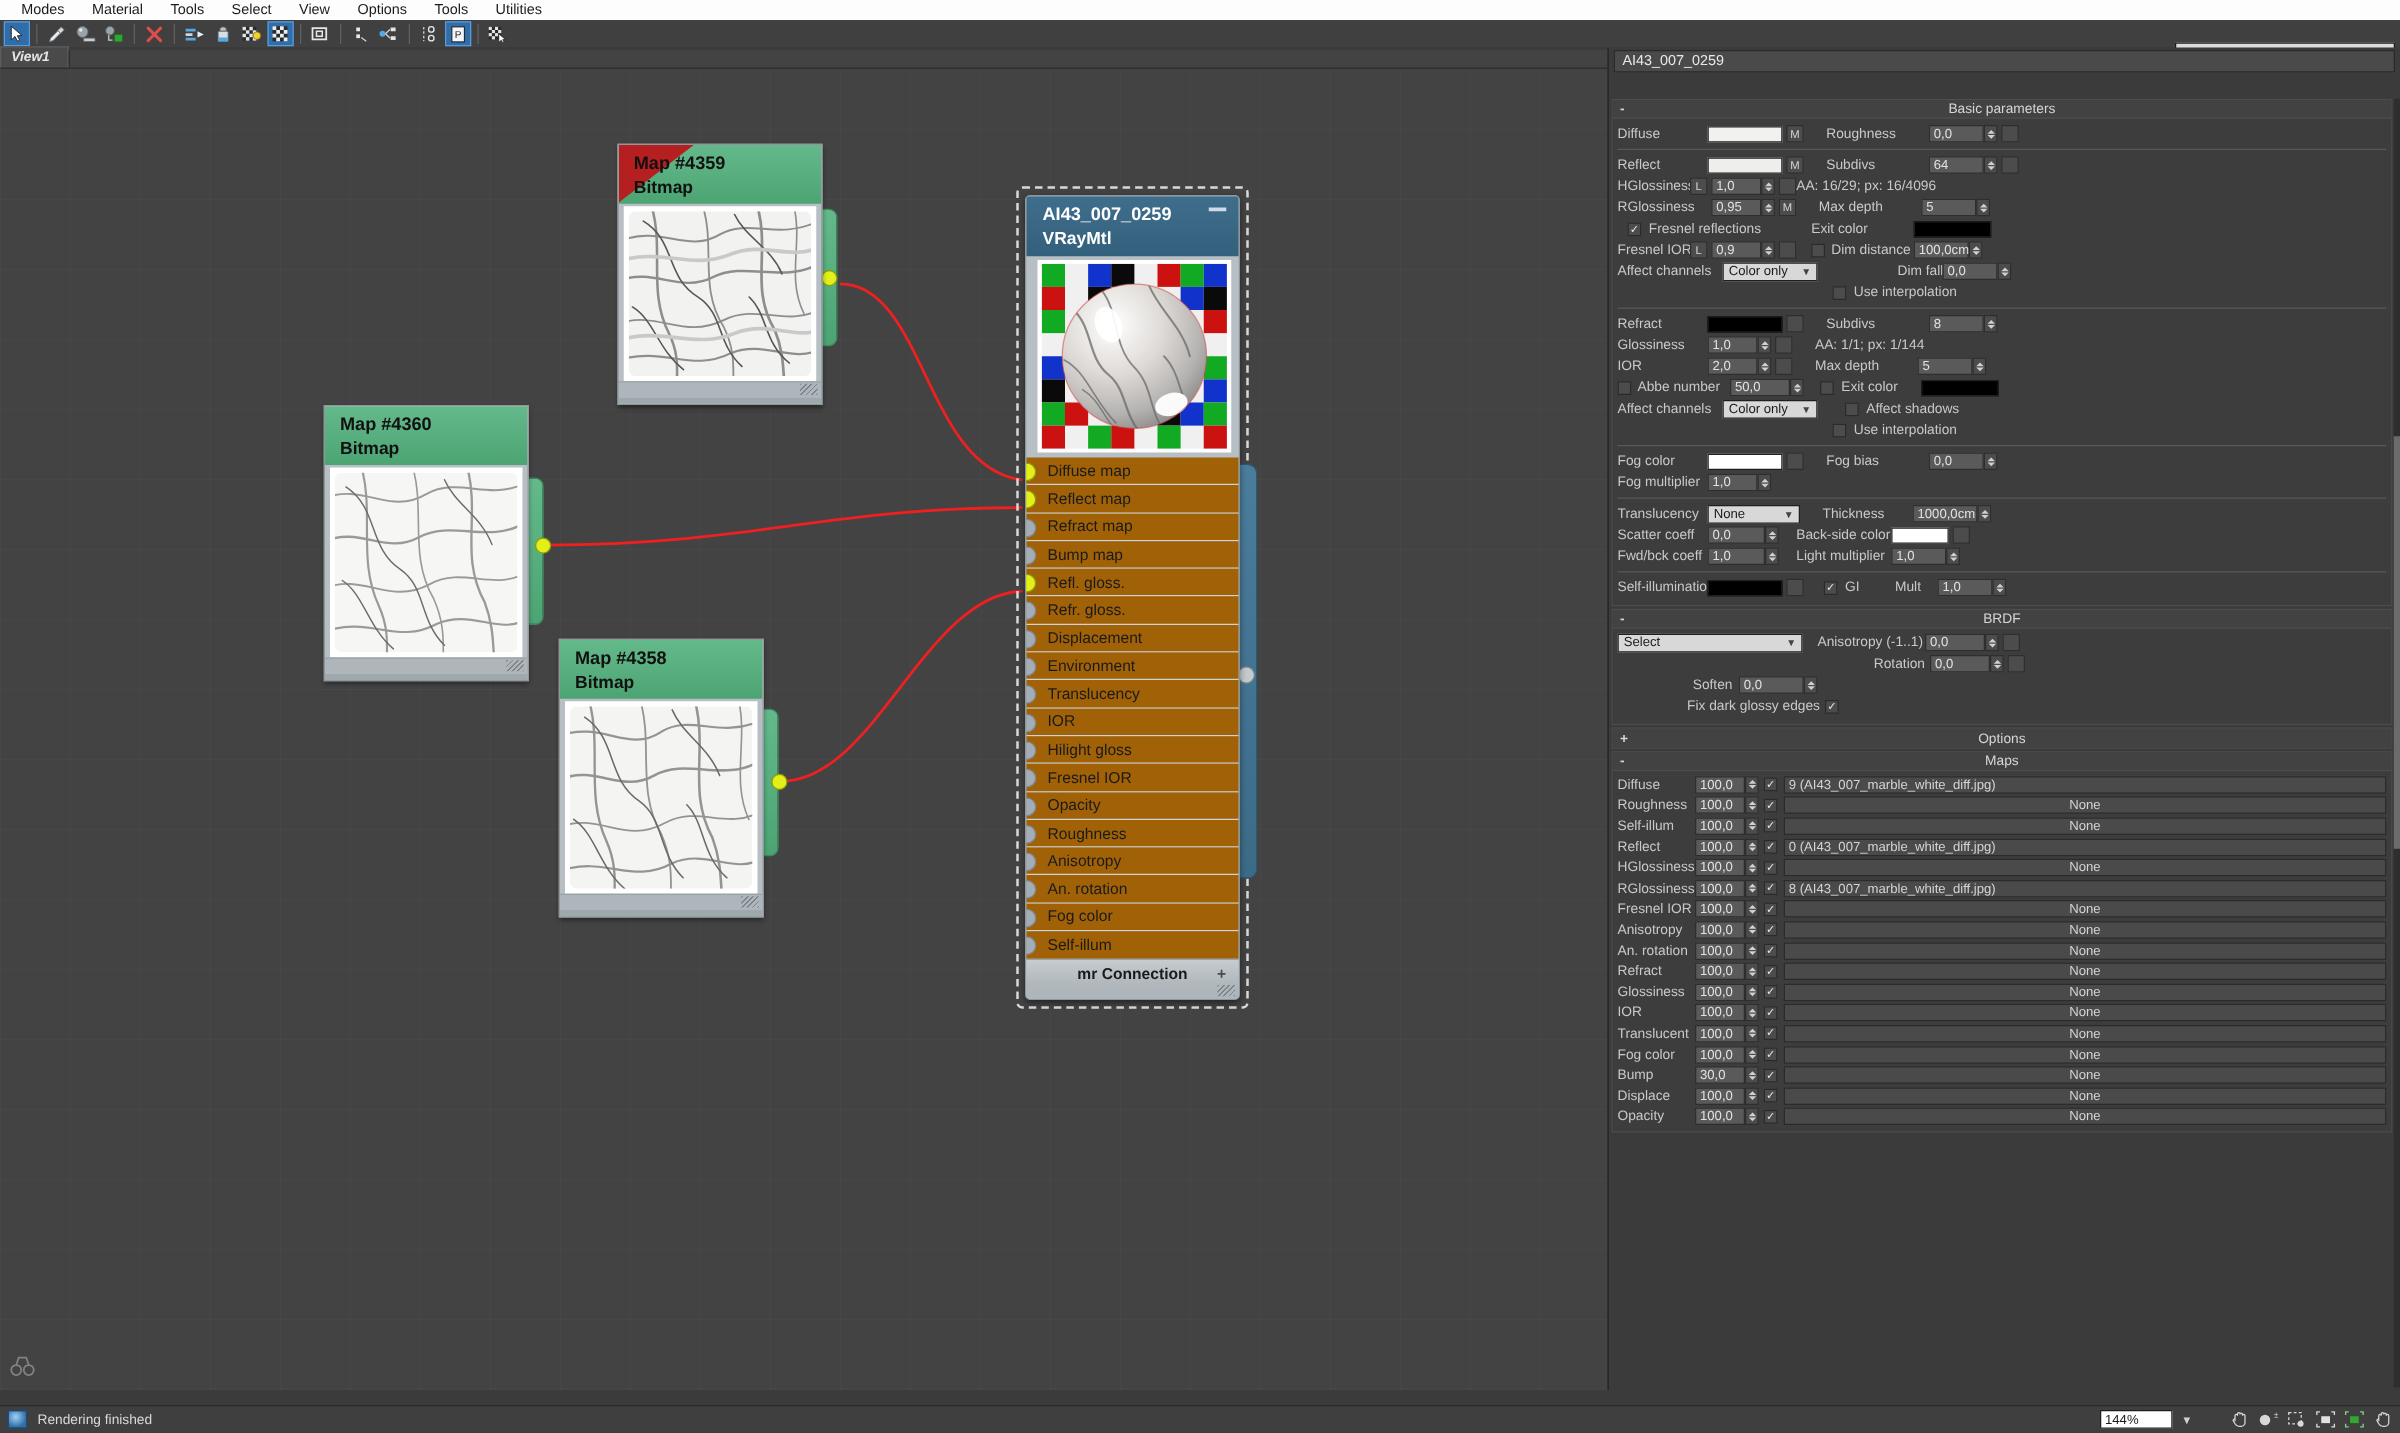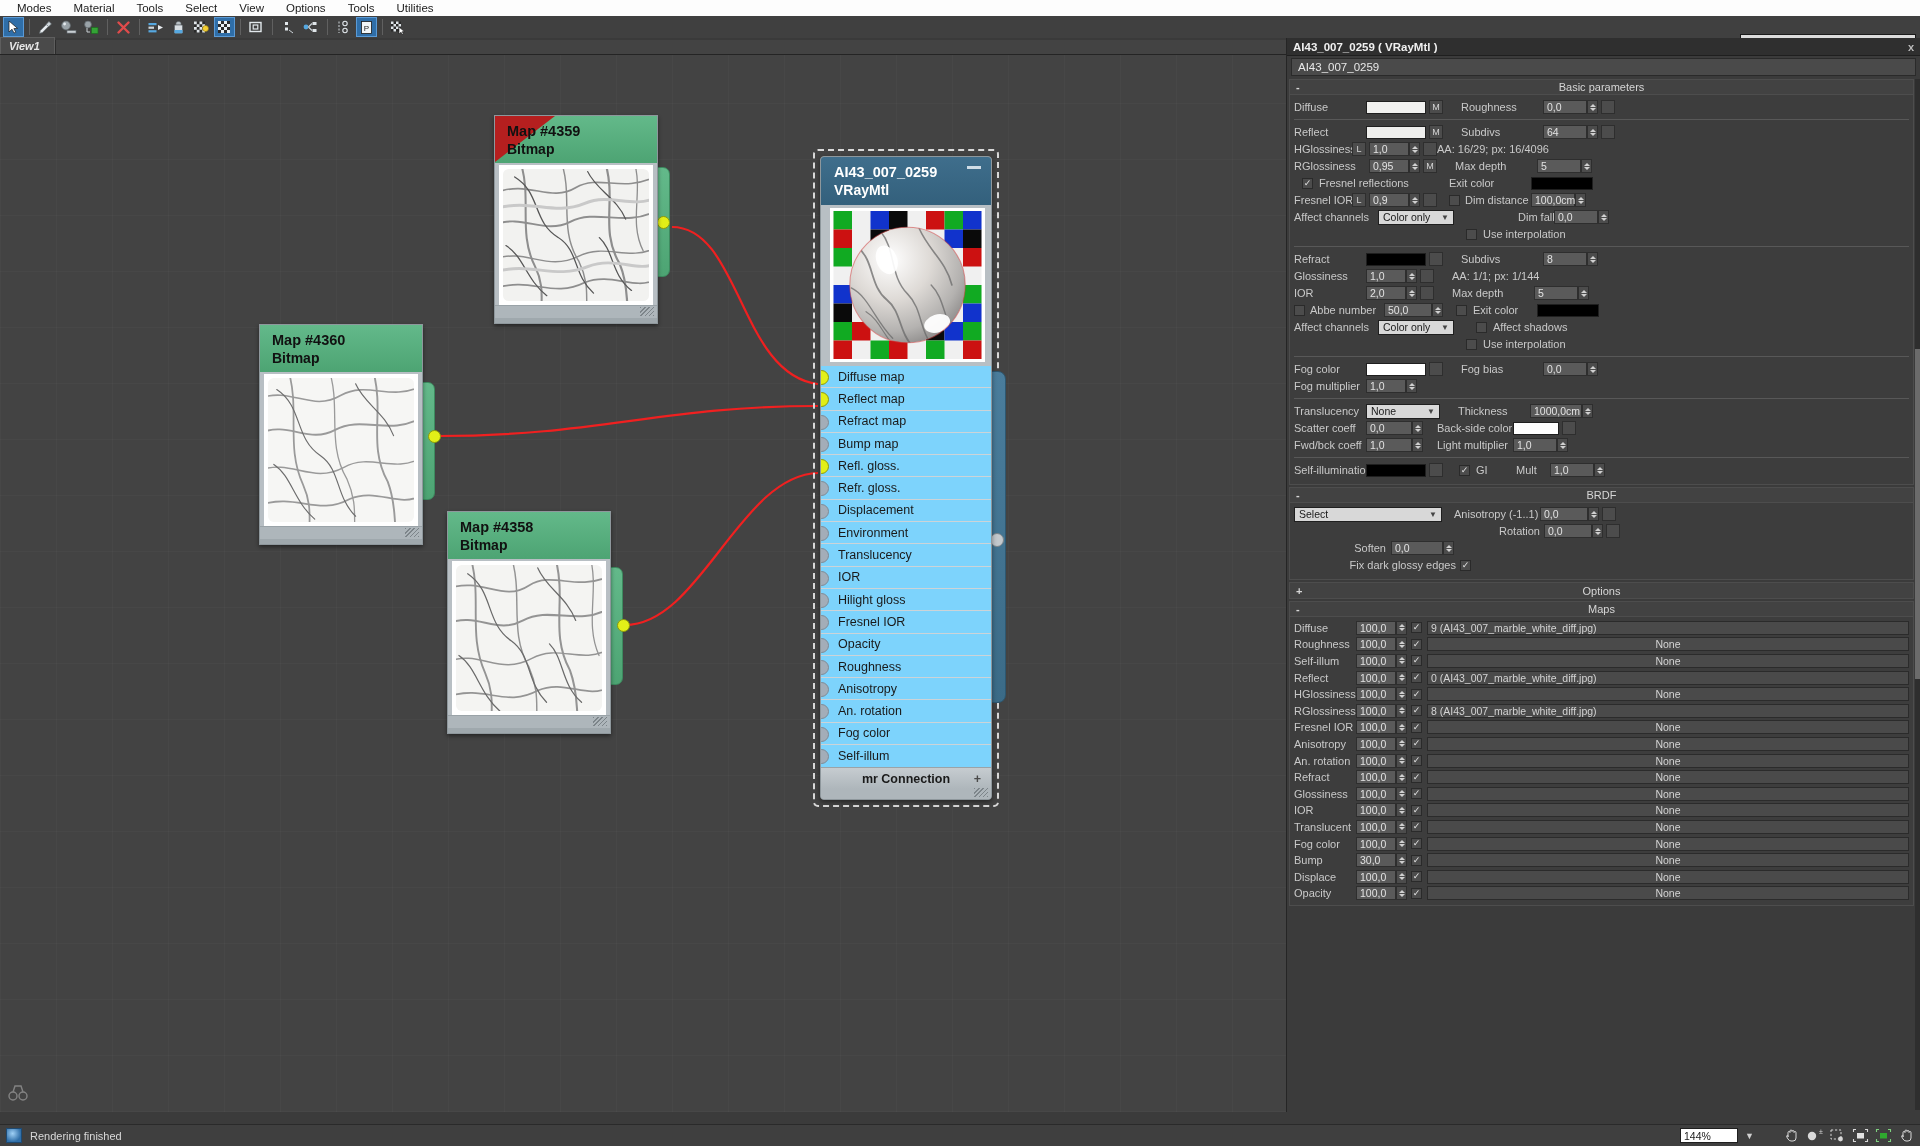--- a/index.html
+++ b/index.html
@@ -131,21 +131,21 @@
   .mtl-min {
     position: absolute; right: 10px; top: 9px; width: 14px; height: 3px; background: #cfdce6;
   }
   .mtl-thumbwrap { background: #fff; padding: 3px; margin: 3px 6px 4px 9px; }
   .mtl-thumb { width: 100%; display: block; }
   .slots { padding: 0 0 0 0; }
   .slot {
     height: 22.3px; display: flex; align-items: center;
     padding-left: 17px; font-size: 12.5px; color: #1a1a1a;
     border-bottom: 1px solid #cdd3d7; position: relative;
-    background: #7dd3fc;
+    background: #a16207;
   }
   .slot .pip {
     position: absolute; left: -7px; top: 4px; width: 15px; height: 15px;
     border-radius: 50%; background: #a3adb8; border: 1px solid #7f8a95;
   }
   .slot .pip.on { background: #e2ef18; border-color: #8d9a0a; }
   .mr-row {
     height: 22px; display: flex; align-items: center; justify-content: center;
     background: linear-gradient(180deg,#c6ccd0,#aeb6bb);
     font-size: 12.5px; font-weight: bold; color: #1a1a1a; position: relative;
@@ -730,24 +730,20 @@
     <div class="canvas-icon">
       <svg width="20" height="18" viewBox="0 0 20 18">
           <circle cx="5" cy="12" r="4" fill="none" stroke="#b8b8b8" stroke-width="1.4"></circle>
           <circle cx="15" cy="12" r="4" fill="none" stroke="#b8b8b8" stroke-width="1.4"></circle>
           <path d="M5,8 L7,2 L13,2 L15,8" fill="none" stroke="#b8b8b8" stroke-width="1.4"></path>
         </svg>
     </div>
   </div>
 
   <div class="rpanel">
-    <div class="rp-title">
-      <span>AI43_007_0259  ( VRayMtl )</span>
-      <span class="x">x</span>
-    </div>
     <div class="rp-namebar">
       <span>AI43_007_0259</span>
     </div>
 
     <div class="rp-scroll">
 
       <div class="rollup">
         <div class="rollup-hd">
           <span class="sign">-</span>
           <span>Basic parameters</span>

